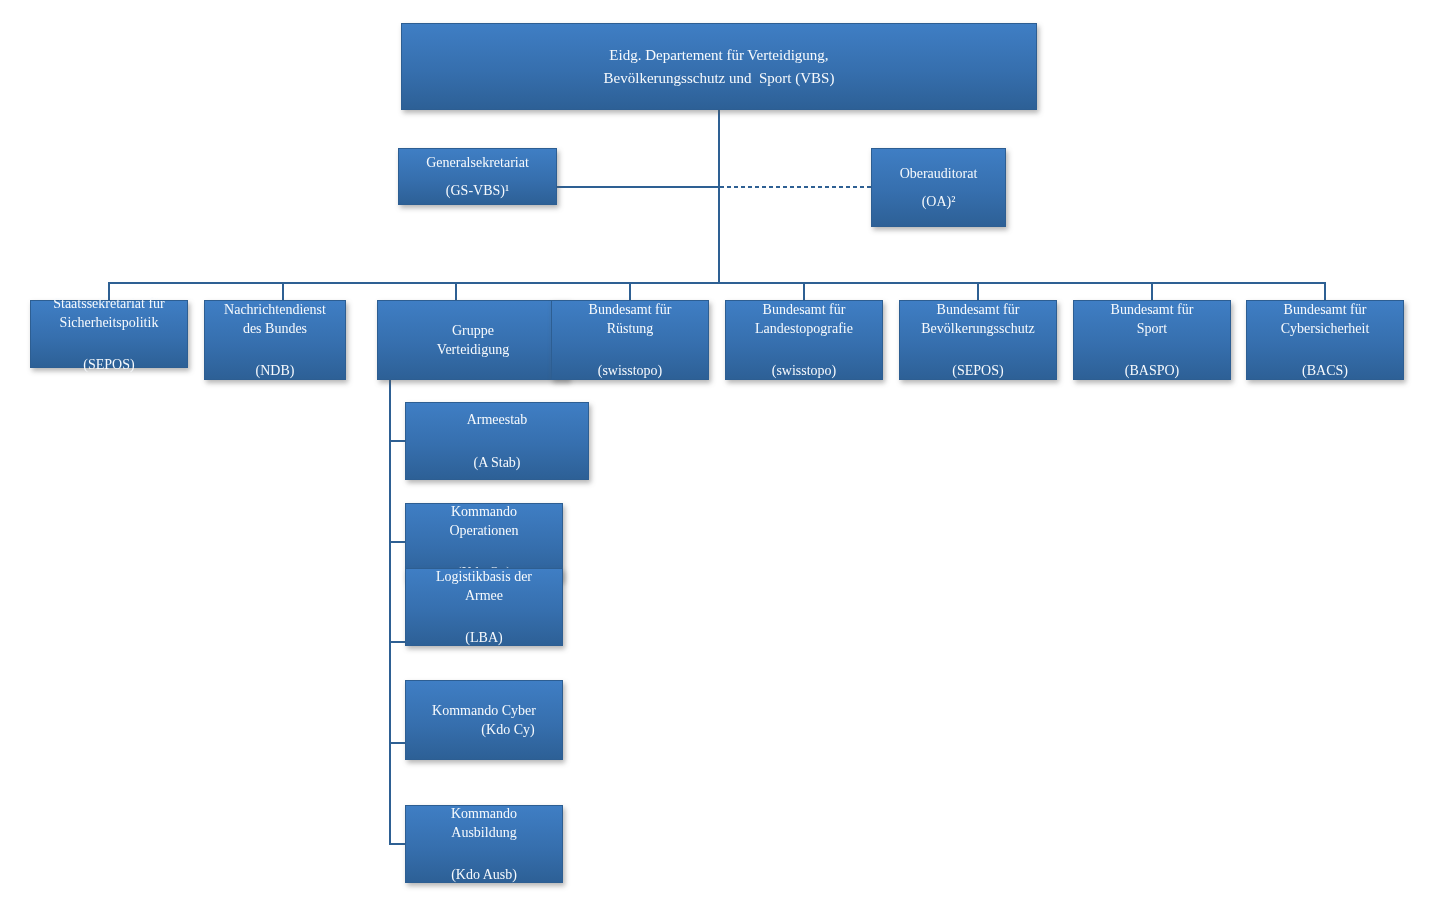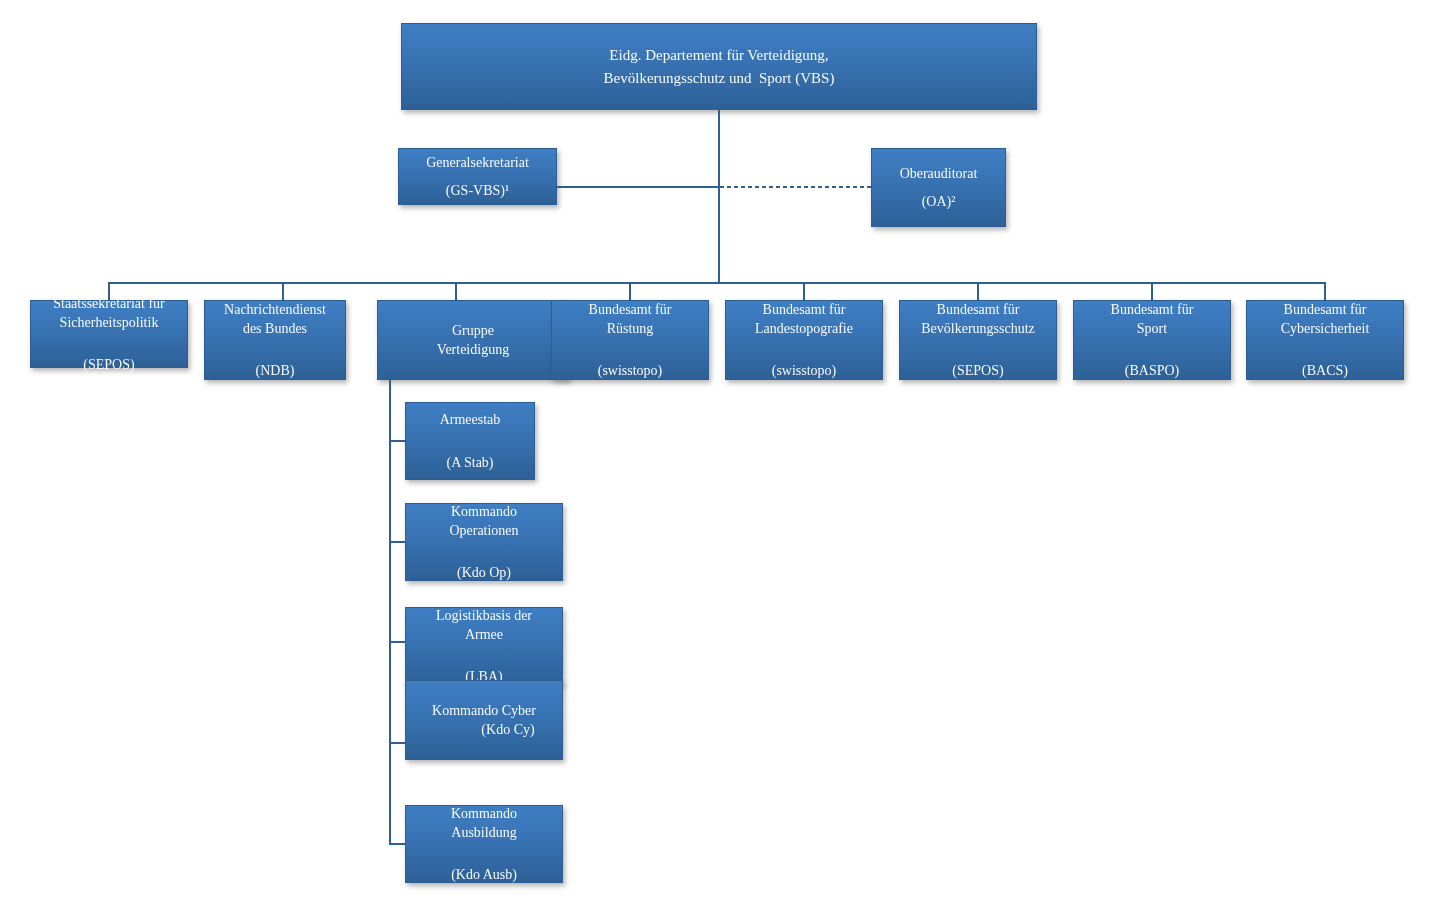--- a/index.html
+++ b/index.html
@@ -123,30 +123,30 @@
     <div class="box-name">Bundesamt für
 Sport</div>
     <div class="box-abbr">(BASPO)</div>
   </div>
   <div class="box" style="left:1246px;top:300px;width:158px;height:80px">
     <div class="box-name">Bundesamt für
 Cybersicherheit</div>
     <div class="box-abbr">(BACS)</div>
   </div>
 
-  <div class="box" style="left:405px;top:402px;width:130px;height:78px">
+  <div class="box" style="left:405px;top:402px;width:184px;height:78px">
     <div class="box-name">Armeestab</div>
     <div class="box-abbr">(A Stab)</div>
   </div>
   <div class="box" style="left:405px;top:503px;width:158px;height:78px">
     <div class="box-name">Kommando
 Operationen</div>
     <div class="box-abbr">(Kdo Op)</div>
   </div>
-  <div class="box" style="left:405px;top:607px;width:158px;height:78px">
+  <div class="box" style="left:405px;top:568px;width:158px;height:78px">
     <div class="box-name">Logistikbasis der
 Armee</div>
     <div class="box-abbr">(LBA)</div>
   </div>
   <div class="box tight" style="left:405px;top:680px;width:158px;height:80px">
     <div class="box-name">Kommando Cyber</div>
     <div class="box-abbr">(Kdo Cy)</div>
   </div>
   <div class="box" style="left:405px;top:805px;width:158px;height:78px">
     <div class="box-name">Kommando

